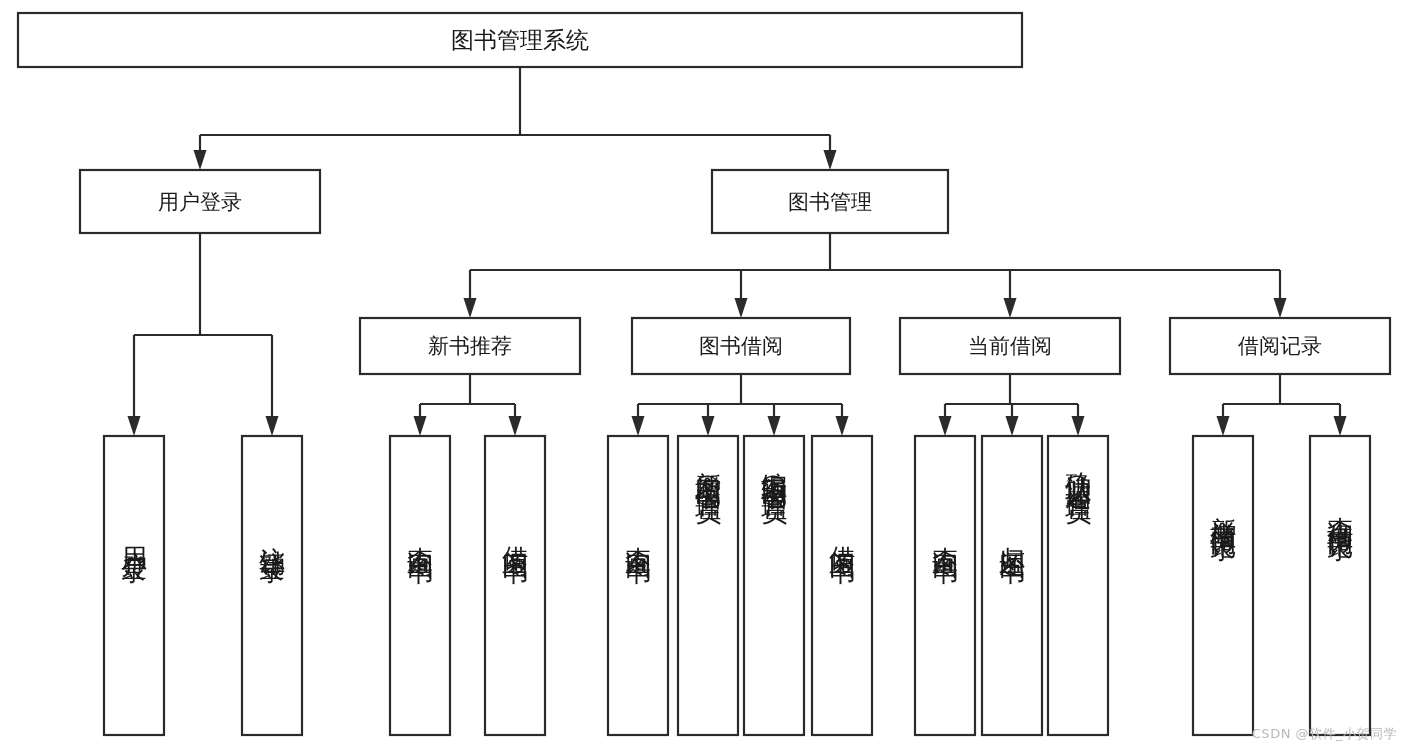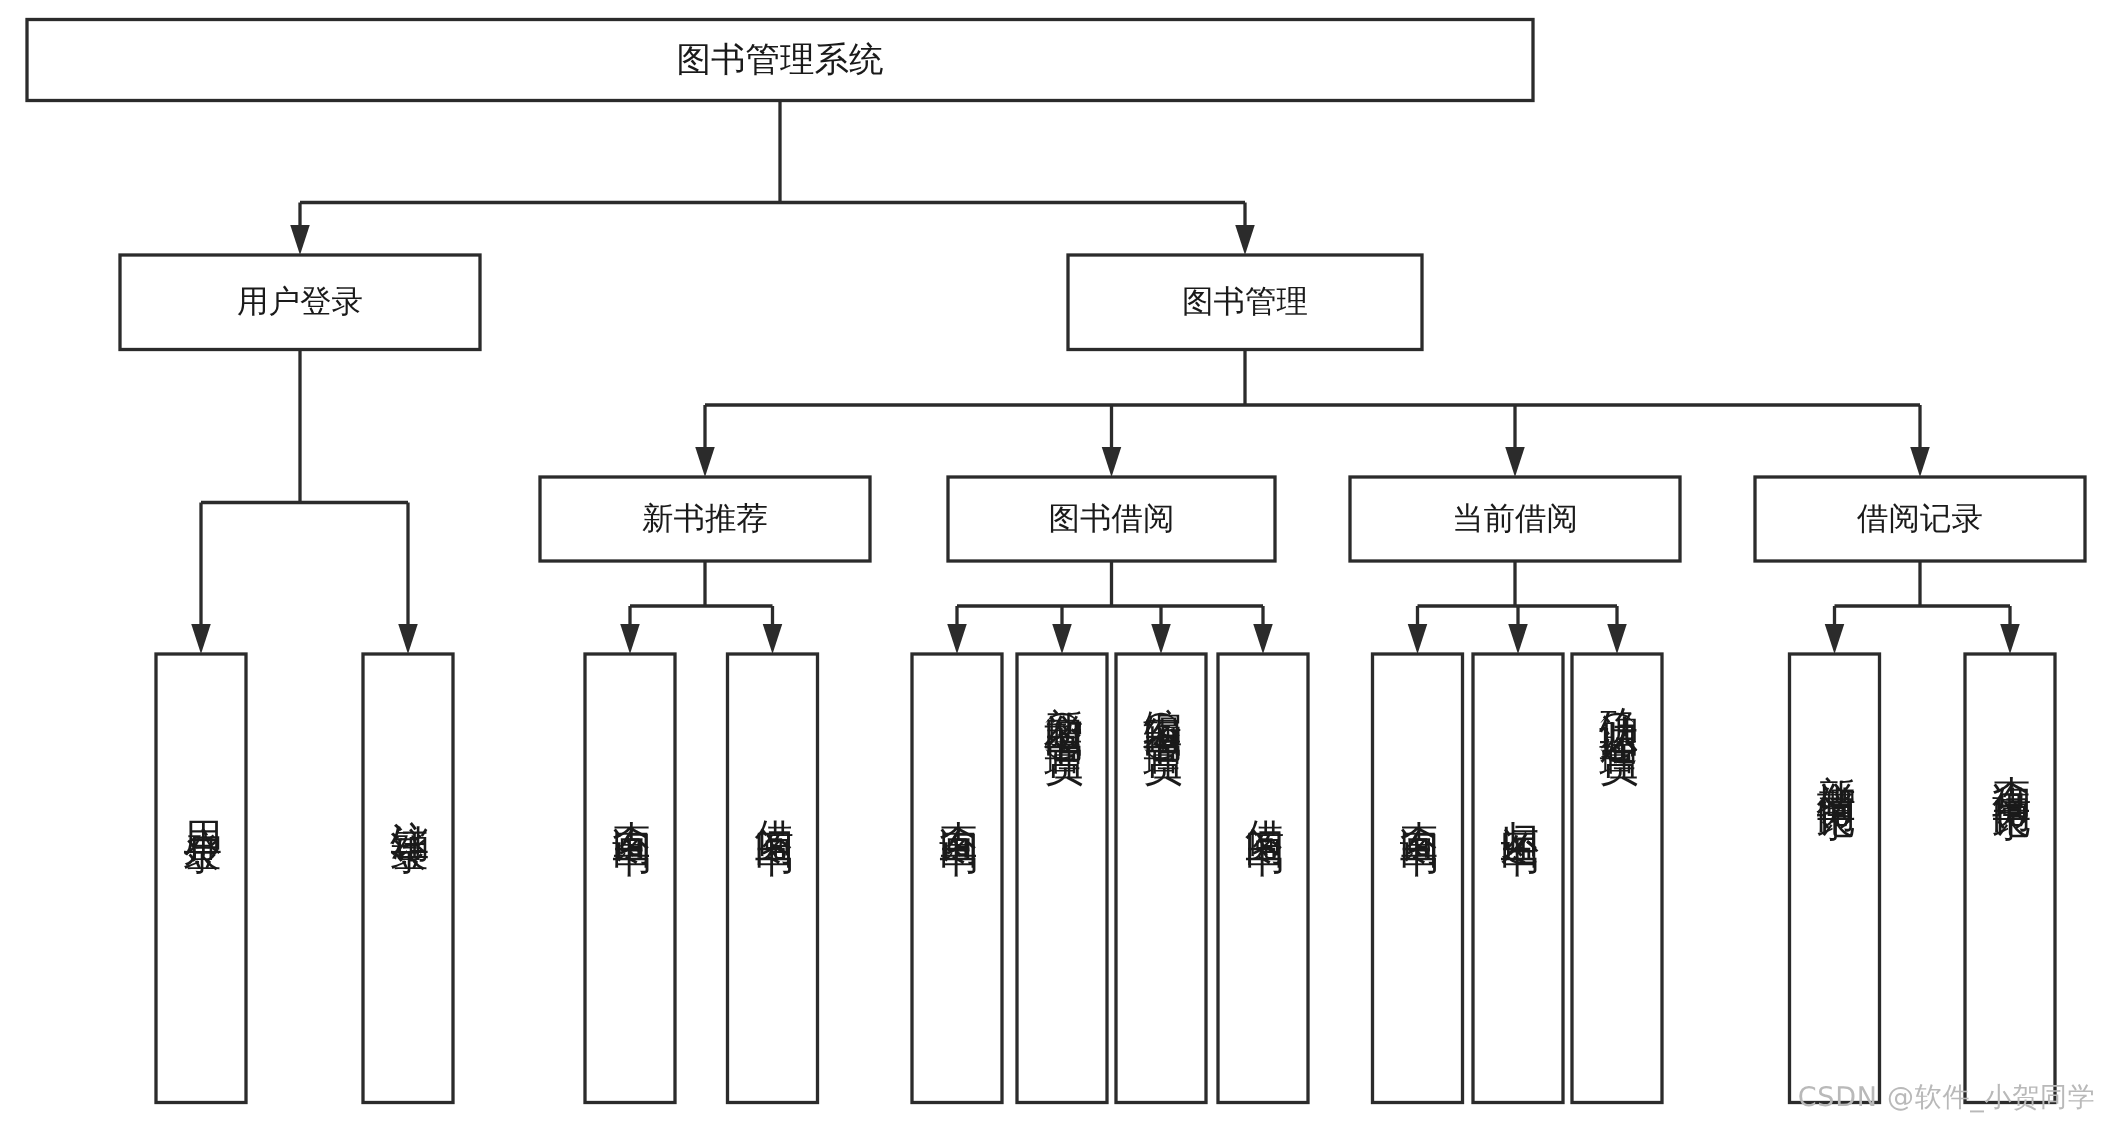--- a/index.html
+++ b/index.html
@@ -73,21 +73,21 @@
     color: #1a1a1a;
     letter-spacing: 4px;
     white-space: nowrap;
     text-align: center;
   }
   #watermark {
     position: absolute;
     right: 8px;
     bottom: 4px;
     font-family: "DejaVu Sans", "Liberation Sans", sans-serif;
-    font-size: 18px;
+    font-size: 13px;
     color: #b9b9b9;
     letter-spacing: 0.5px;
     user-select: none;
     white-space: nowrap;
   }
 </style>
 </head>
 <body>
 
 <div id="diagram-root">

